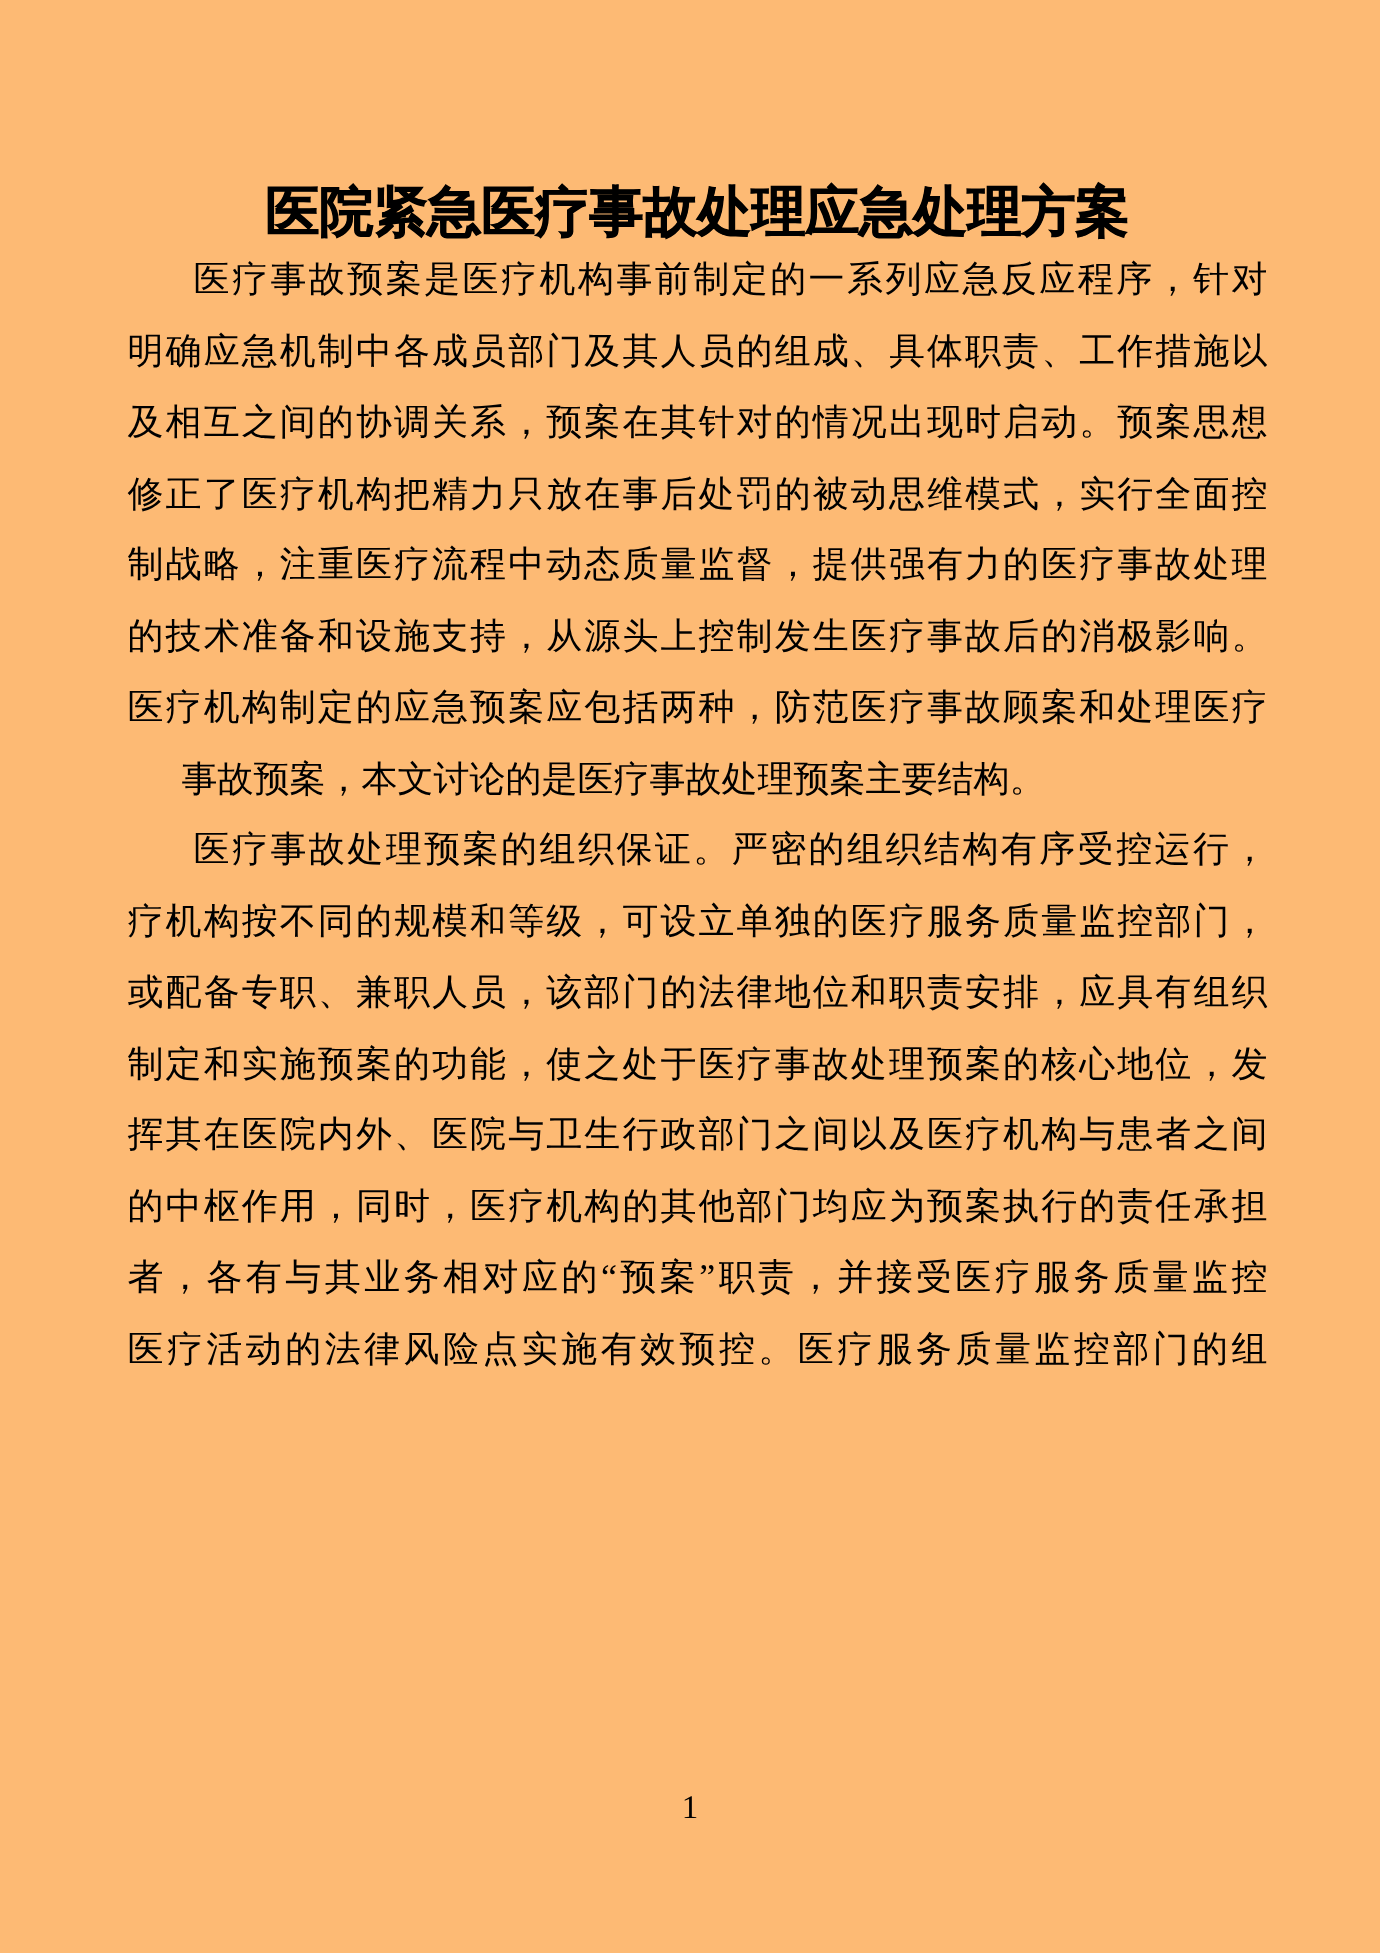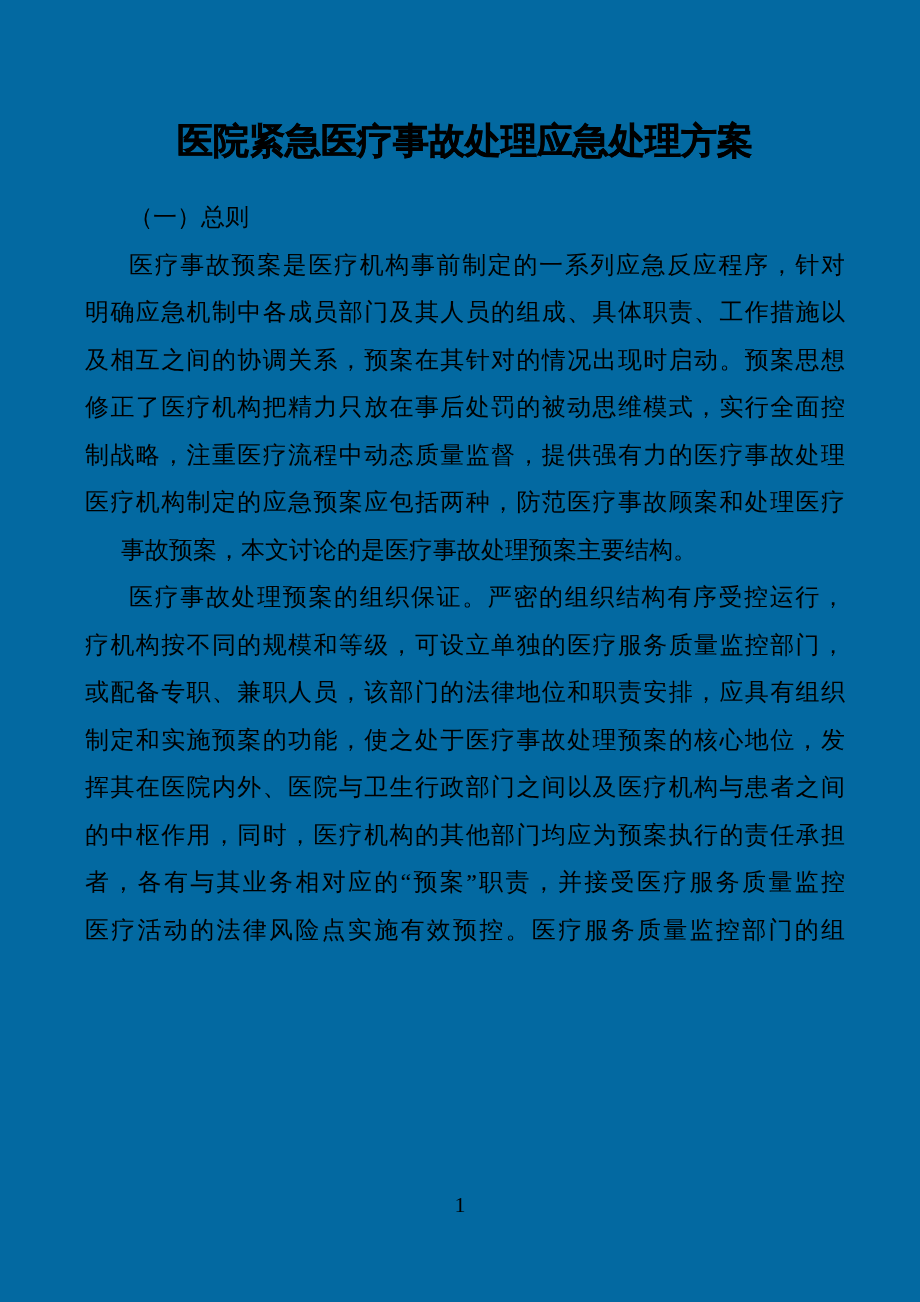--- a/index.html
+++ b/index.html
@@ -65,30 +65,30 @@
     top: 1190px;
     width: 920px;
     text-align: center;
     font-size: 22px;
     line-height: 30px;
   }
 </style>
 </head>
 <body>
 
-<div class="page" style="background: #0369a1; color: rgb(0, 0, 0);">
+<div class="page" style="background: #fdba74; color: rgb(0, 0, 0);">
   <div class="text-col">
     <h1 class="doc-title">医院紧急医疗事故处理应急处理方案</h1>
-    <div class="section-heading">（一）总则</div>
     <div class="body-lines">
         <div class="t-line indent">医疗事故预案是医疗机构事前制定的一系列应急反应程序，针对</div>
         <div class="t-line">明确应急机制中各成员部门及其人员的组成、具体职责、工作措施以</div>
         <div class="t-line">及相互之间的协调关系，预案在其针对的情况出现时启动。预案思想</div>
         <div class="t-line">修正了医疗机构把精力只放在事后处罚的被动思维模式，实行全面控</div>
         <div class="t-line">制战略，注重医疗流程中动态质量监督，提供强有力的医疗事故处理</div>
+        <div class="t-line">的技术准备和设施支持，从源头上控制发生医疗事故后的消极影响。</div>
         <div class="t-line">医疗机构制定的应急预案应包括两种，防范医疗事故顾案和处理医疗</div>
         <div class="t-line end">事故预案，本文讨论的是医疗事故处理预案主要结构。</div>
         <div class="t-line indent">医疗事故处理预案的组织保证。严密的组织结构有序受控运行，</div>
         <div class="t-line">疗机构按不同的规模和等级，可设立单独的医疗服务质量监控部门，</div>
         <div class="t-line">或配备专职、兼职人员，该部门的法律地位和职责安排，应具有组织</div>
         <div class="t-line">制定和实施预案的功能，使之处于医疗事故处理预案的核心地位，发</div>
         <div class="t-line">挥其在医院内外、医院与卫生行政部门之间以及医疗机构与患者之间</div>
         <div class="t-line">的中枢作用，同时，医疗机构的其他部门均应为预案执行的责任承担</div>
         <div class="t-line">者，各有与其业务相对应的“预案”职责，并接受医疗服务质量监控</div>
         <div class="t-line">医疗活动的法律风险点实施有效预控。医疗服务质量监控部门的组</div>

